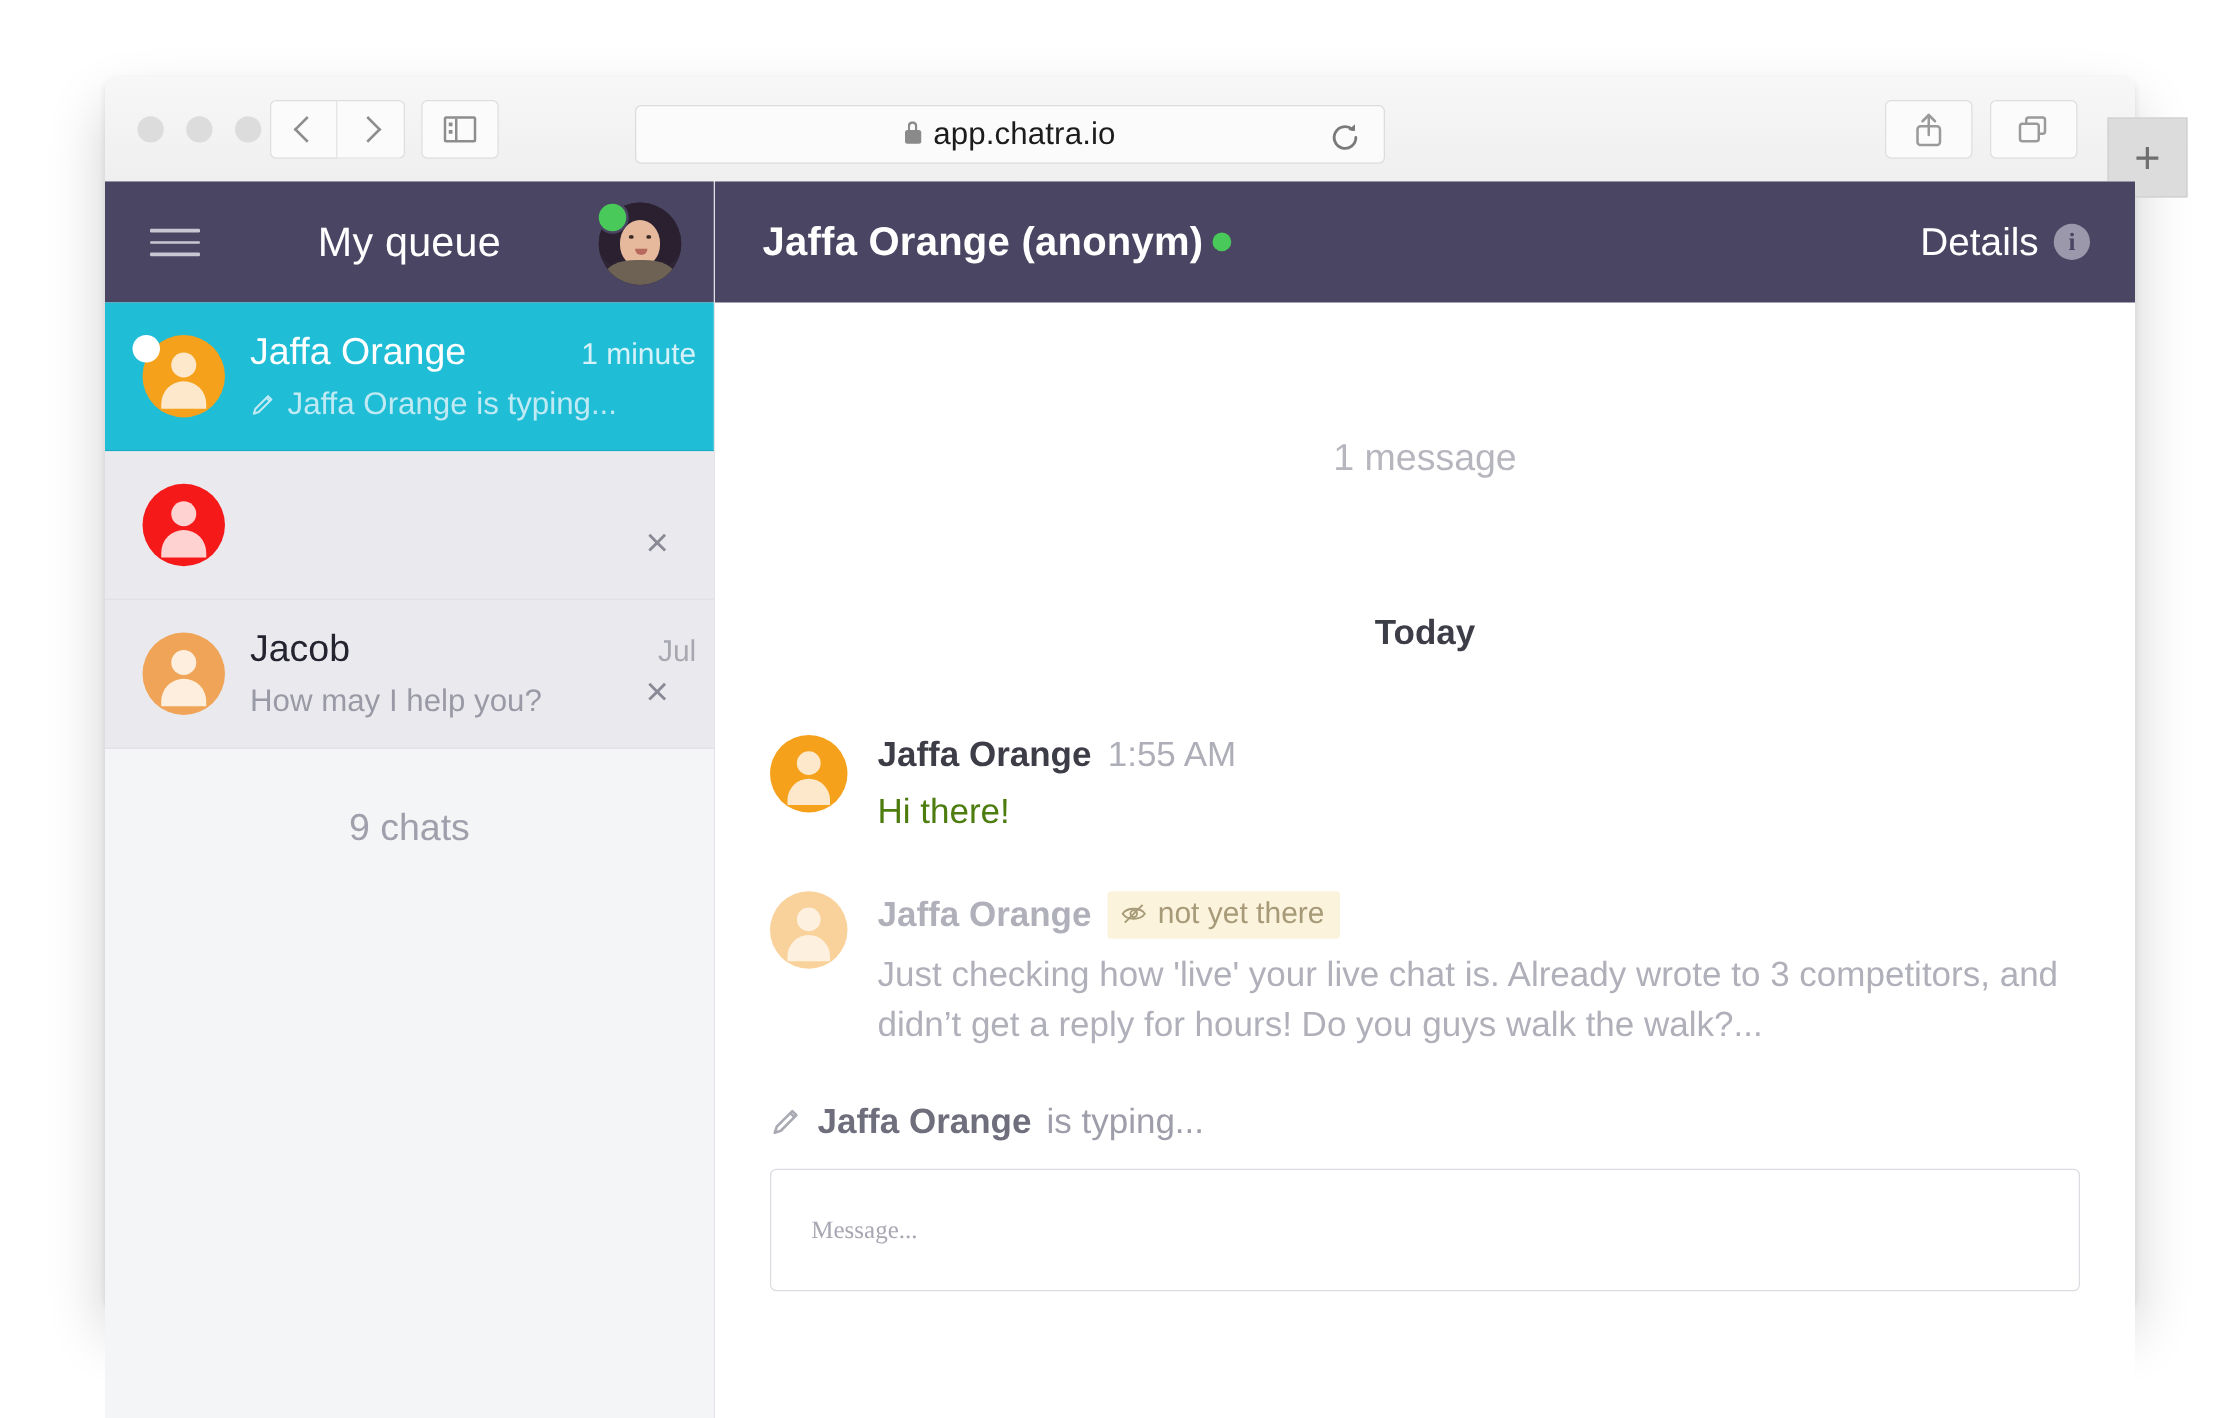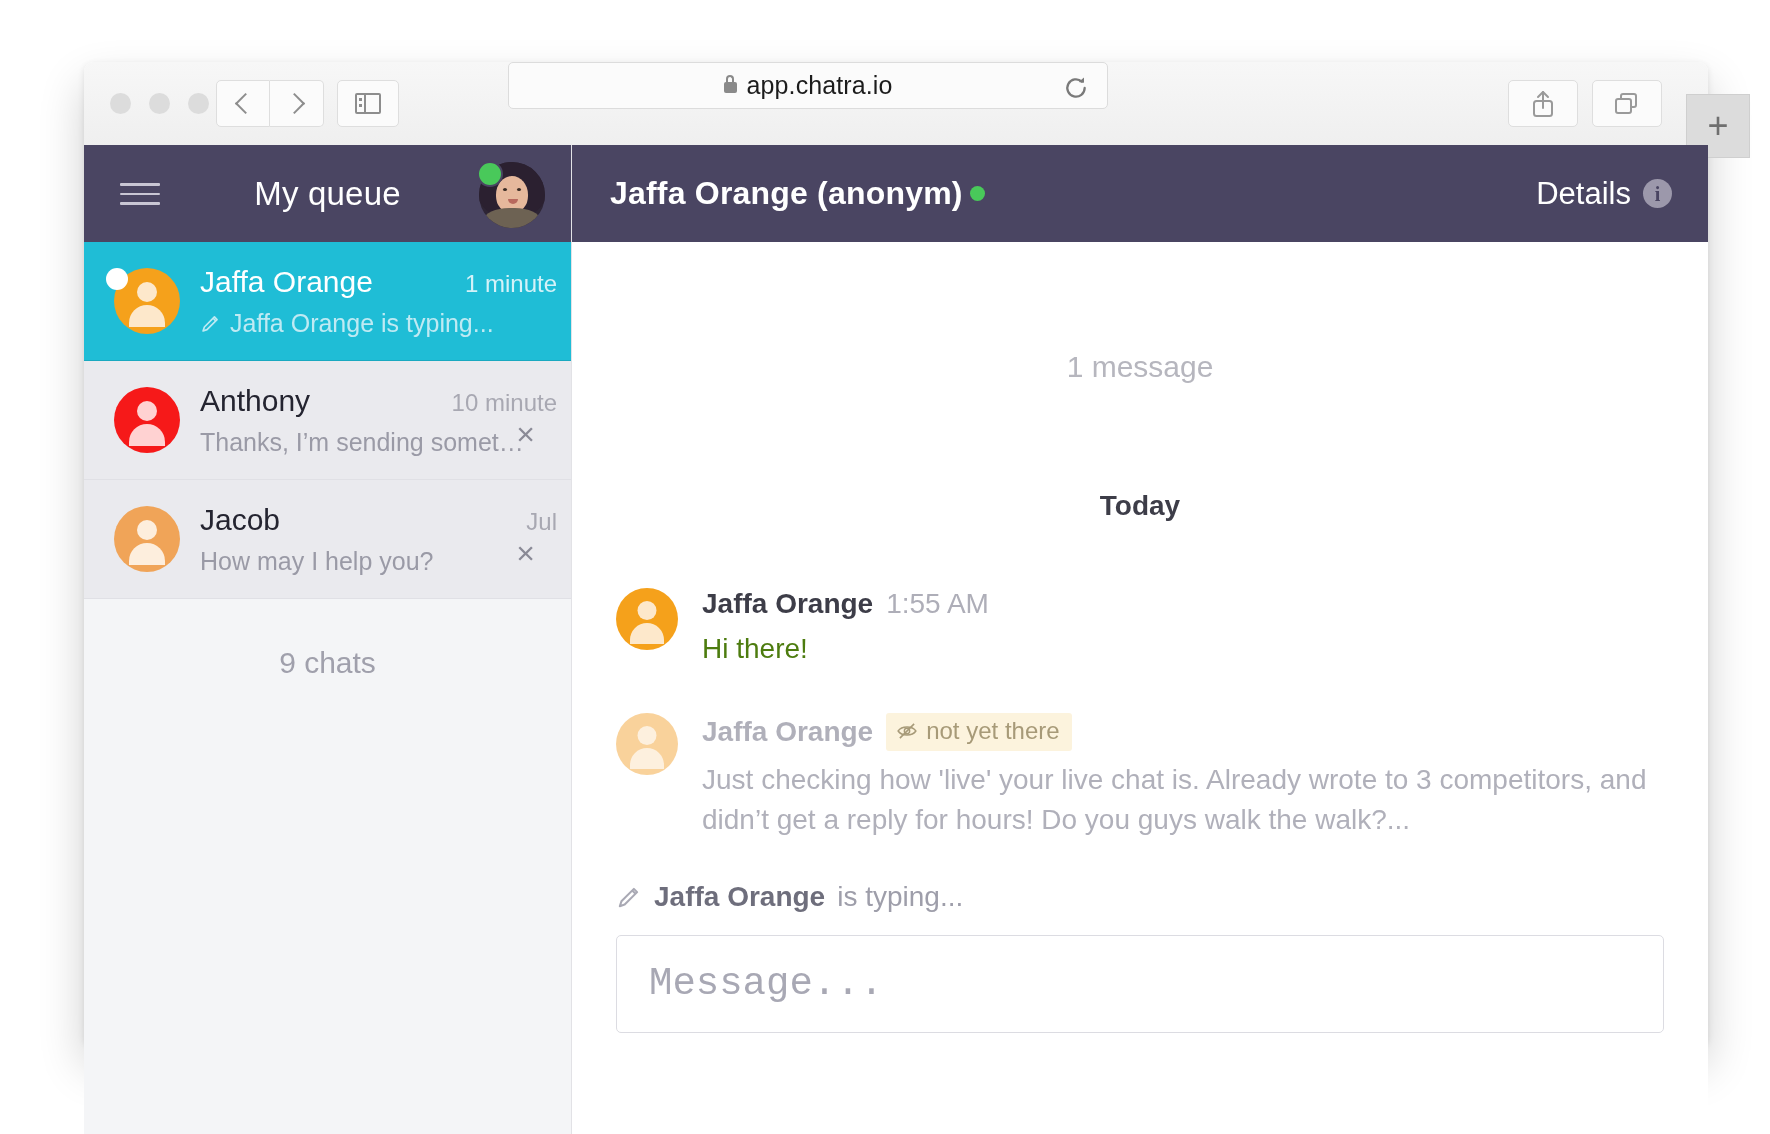--- a/index.html
+++ b/index.html
@@ -101,21 +101,21 @@
     position:absolute;
     left: 1.5px; top: 3px;
     width: 3px; height: 3px;
     background:#8d8d8d;
     box-shadow: 0 6px 0 #8d8d8d;
   }
 
   .urlbar {
     position: absolute;
     left: 424px;
-    top: 0;
+    top: 22px;
     width: 600px;
     height: 47px;
     background: #fbfbfb;
     border: 1px solid #dcdcdc;
     border-radius: 5px;
     box-sizing: border-box;
     display: flex;
     align-items: center;
     justify-content: center;
   }
@@ -573,22 +573,22 @@
     display: flex;
     align-items: center;
     padding: 0 30px;
     box-sizing: border-box;
     flex: none;
   }
   .composer-input {
     border: none;
     outline: none;
     width: 100%;
-    font-size: 39px;
-    font-family: Liberation Mono, monospace;
+    font-size: 20px;
+    font-family: Liberation Serif, serif;
     color: #a21caf;
     background: transparent;
   }
   .composer-input::placeholder { color: #a8a8b4; }
   .composer-spacer { height: 58px; flex: none; }
 </style>
 </head>
 <body>
 
 <div class="browser-window">
@@ -689,29 +689,20 @@
               <span>Jaffa Orange is typing...</span>
             </div>
           </div>
         </div>
 
         <div class="chat-item">
           <div class="ci-avatar" style="background:#f61919">
             <span class="head" style="background:#ffd2d2"></span>
             <span class="body" style="background:#ffd2d2"></span>
           </div>
-          <div class="ci-text">
-            <div class="ci-row1">
-              <span class="ci-name">Anthony</span>
-              <span class="ci-time">10 minute</span>
-            </div>
-            <div class="ci-row2">
-              <span>Thanks, I’m sending somet…</span>
-            </div>
-          </div>
           <span class="ci-close">×</span>
         </div>
 
         <div class="chat-item">
           <div class="ci-avatar" style="background:#f0a458">
             <span class="head" style="background:#fdeedd"></span>
             <span class="body" style="background:#fdeedd"></span>
           </div>
           <div class="ci-text">
             <div class="ci-row1">

